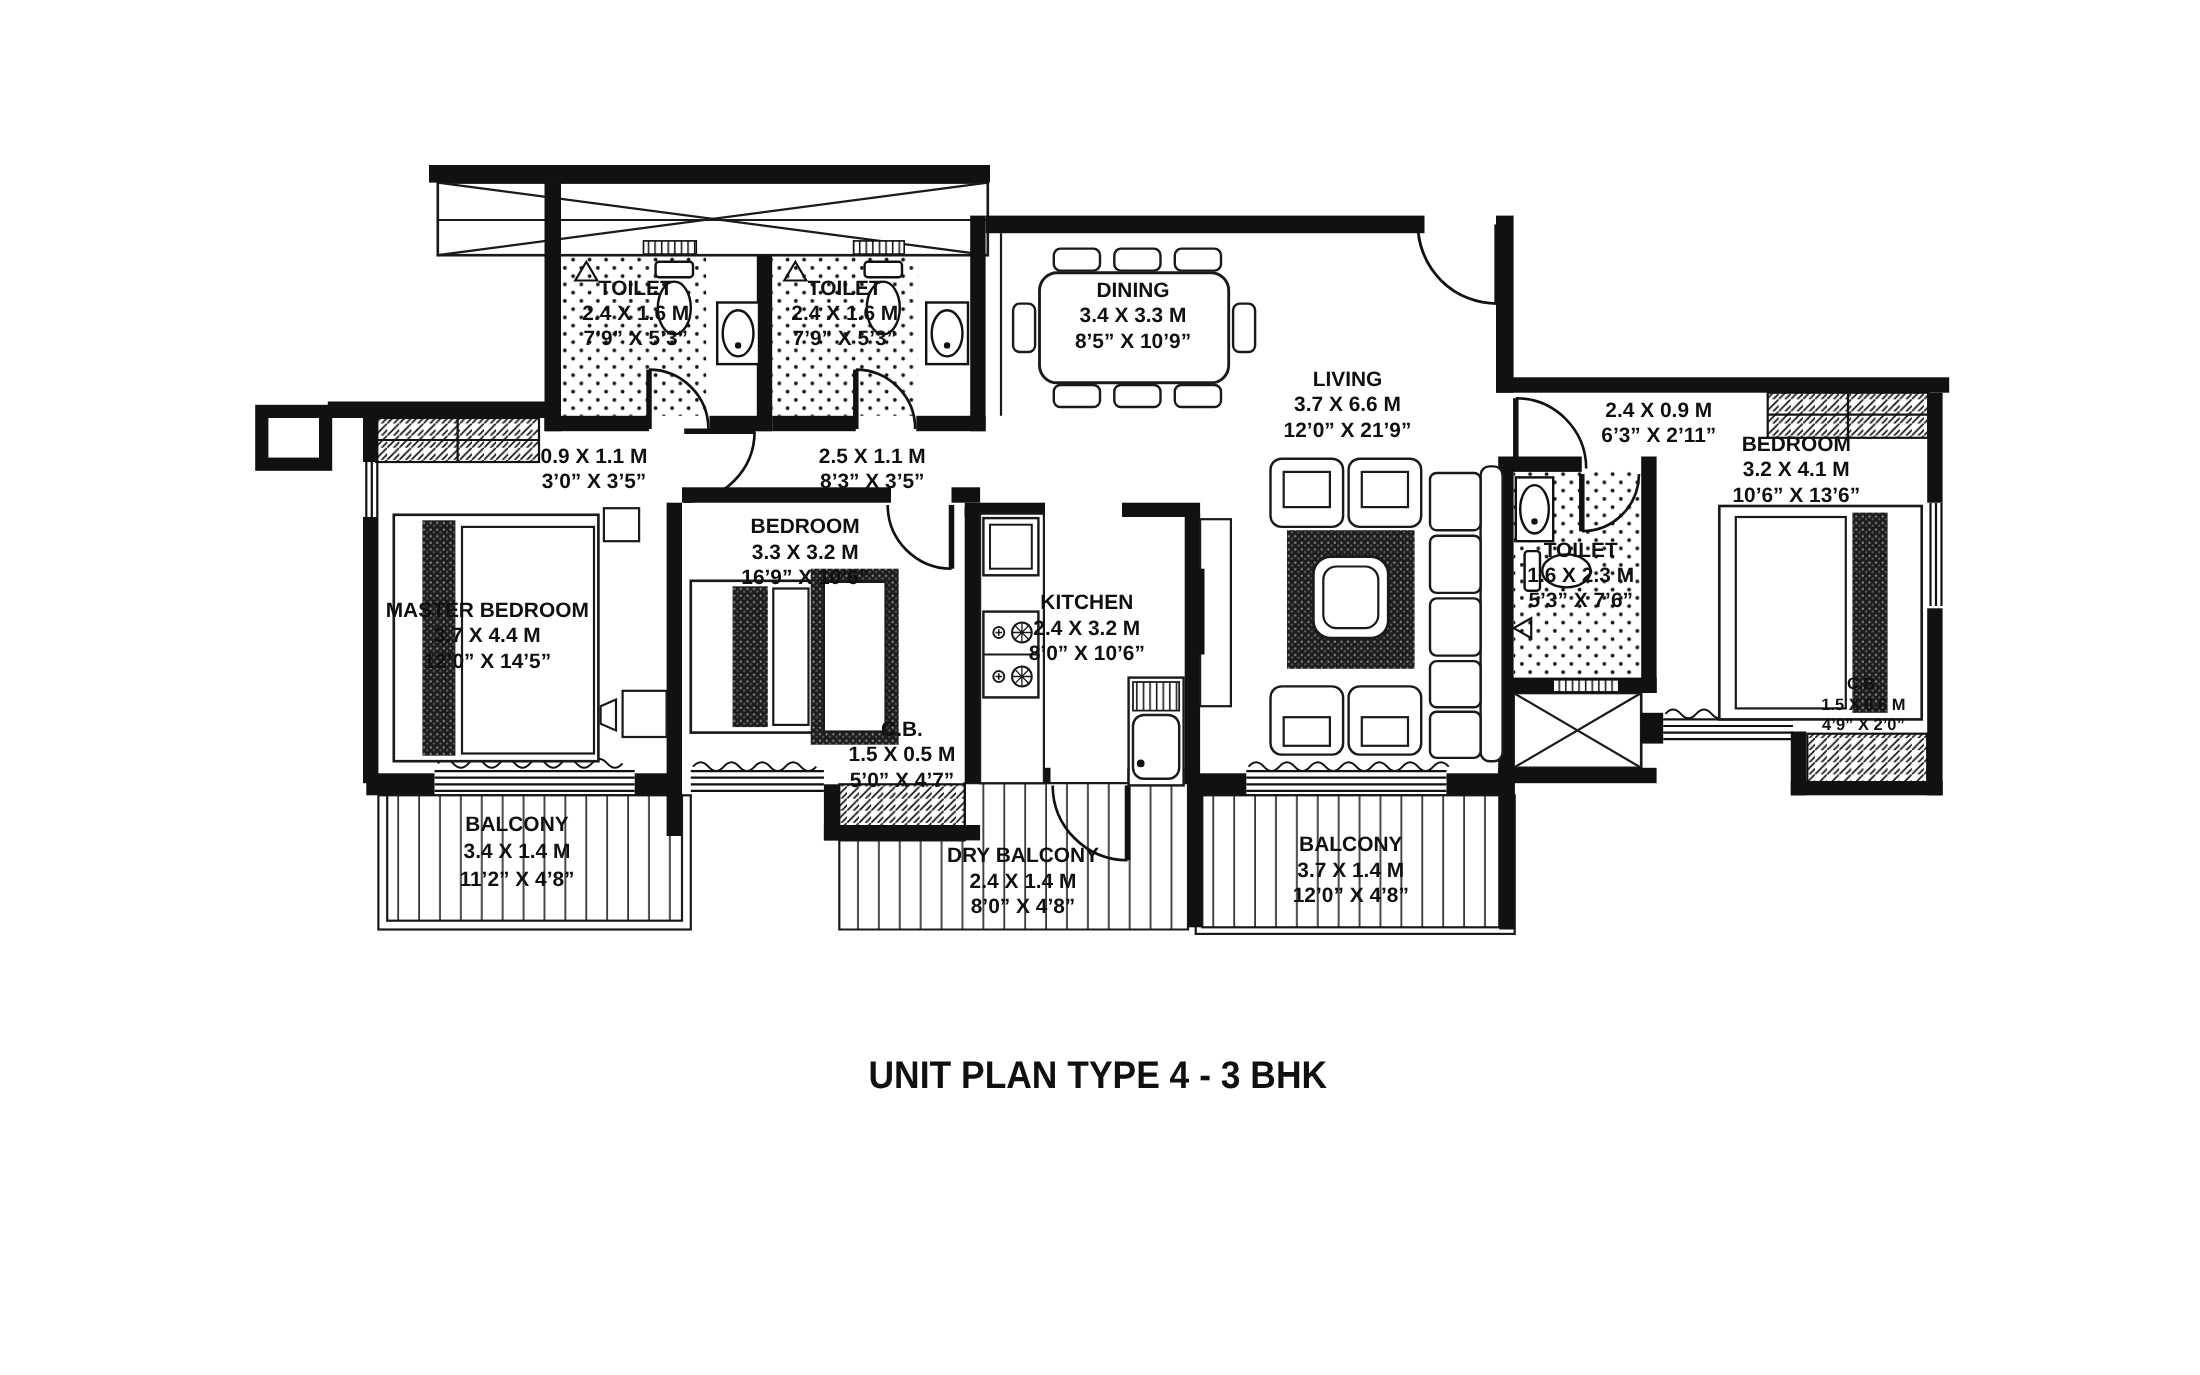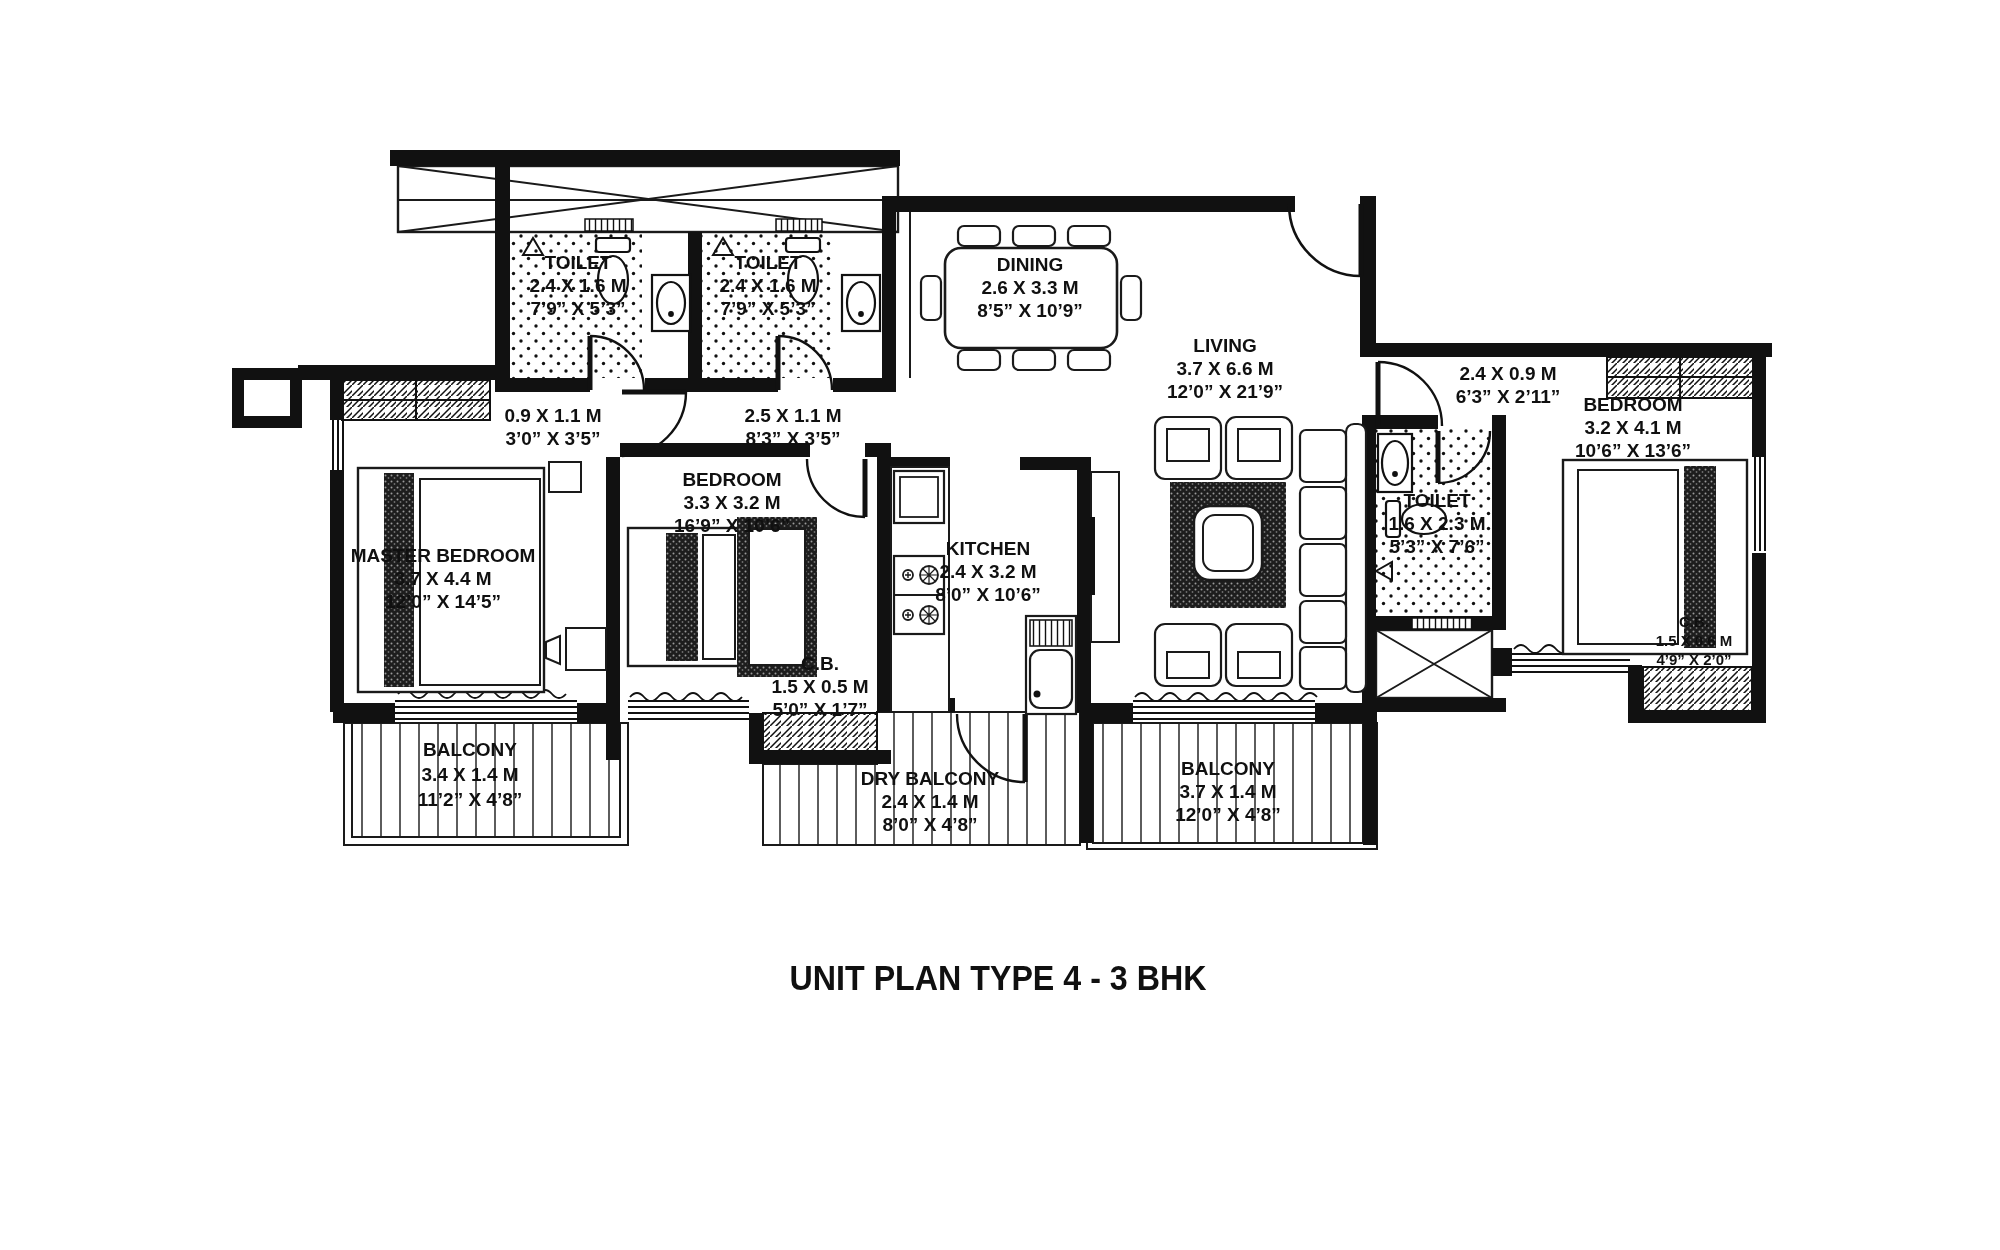--- a/index.html
+++ b/index.html
@@ -354,31 +354,31 @@
   </div>
 
   <div class="lbl" style="left:768px;top:251px">
     <div>TOILET</div>
     <div>2.4 X 1.6 M</div>
     <div>7’9” X 5’3”</div>
   </div>
 
   <div class="lbl" style="left:1030px;top:253px">
     <div>DINING</div>
-    <div>2.6 X 3.3 M</div>
+    <div>3.4 X 3.3 M</div>
     <div>8’5” X 10’9”</div>
   </div>
 
   <div class="lbl" style="left:1225px;top:334px">
     <div>LIVING</div>
     <div>3.7 X 6.6 M</div>
     <div>12’0” X 21’9”</div>
   </div>
 
-  <div class="lbl" style="left:553px;top:404px">
+  <div class="lbl" style="left:540px;top:404px">
     <div>0.9 X 1.1 M</div>
     <div>3’0” X 3’5”</div>
   </div>
 
   <div class="lbl" style="left:793px;top:404px">
     <div>2.5 X 1.1 M</div>
     <div>8’3” X 3’5”</div>
   </div>
 
   <div class="lbl" style="left:1508px;top:362px">
@@ -412,21 +412,21 @@
 
   <div class="lbl" style="left:1437px;top:489px">
     <div>TOILET</div>
     <div>1.6 X 2.3 M</div>
     <div>5’3” X 7’6”</div>
   </div>
 
   <div class="lbl" style="left:820px;top:652px">
     <div>C.B.</div>
     <div>1.5 X 0.5 M</div>
-    <div>5’0” X 1’7”</div>
+    <div>5’0” X 4’7”</div>
   </div>
 
   <div class="lbl small" style="left:1694px;top:612px">
     <div>C.B.</div>
     <div>1.5 X 0.6 M</div>
     <div>4’9” X 2’0”</div>
   </div>
 
   <div class="lbl wide" style="left:470px;top:737px">
     <div>BALCONY</div>

